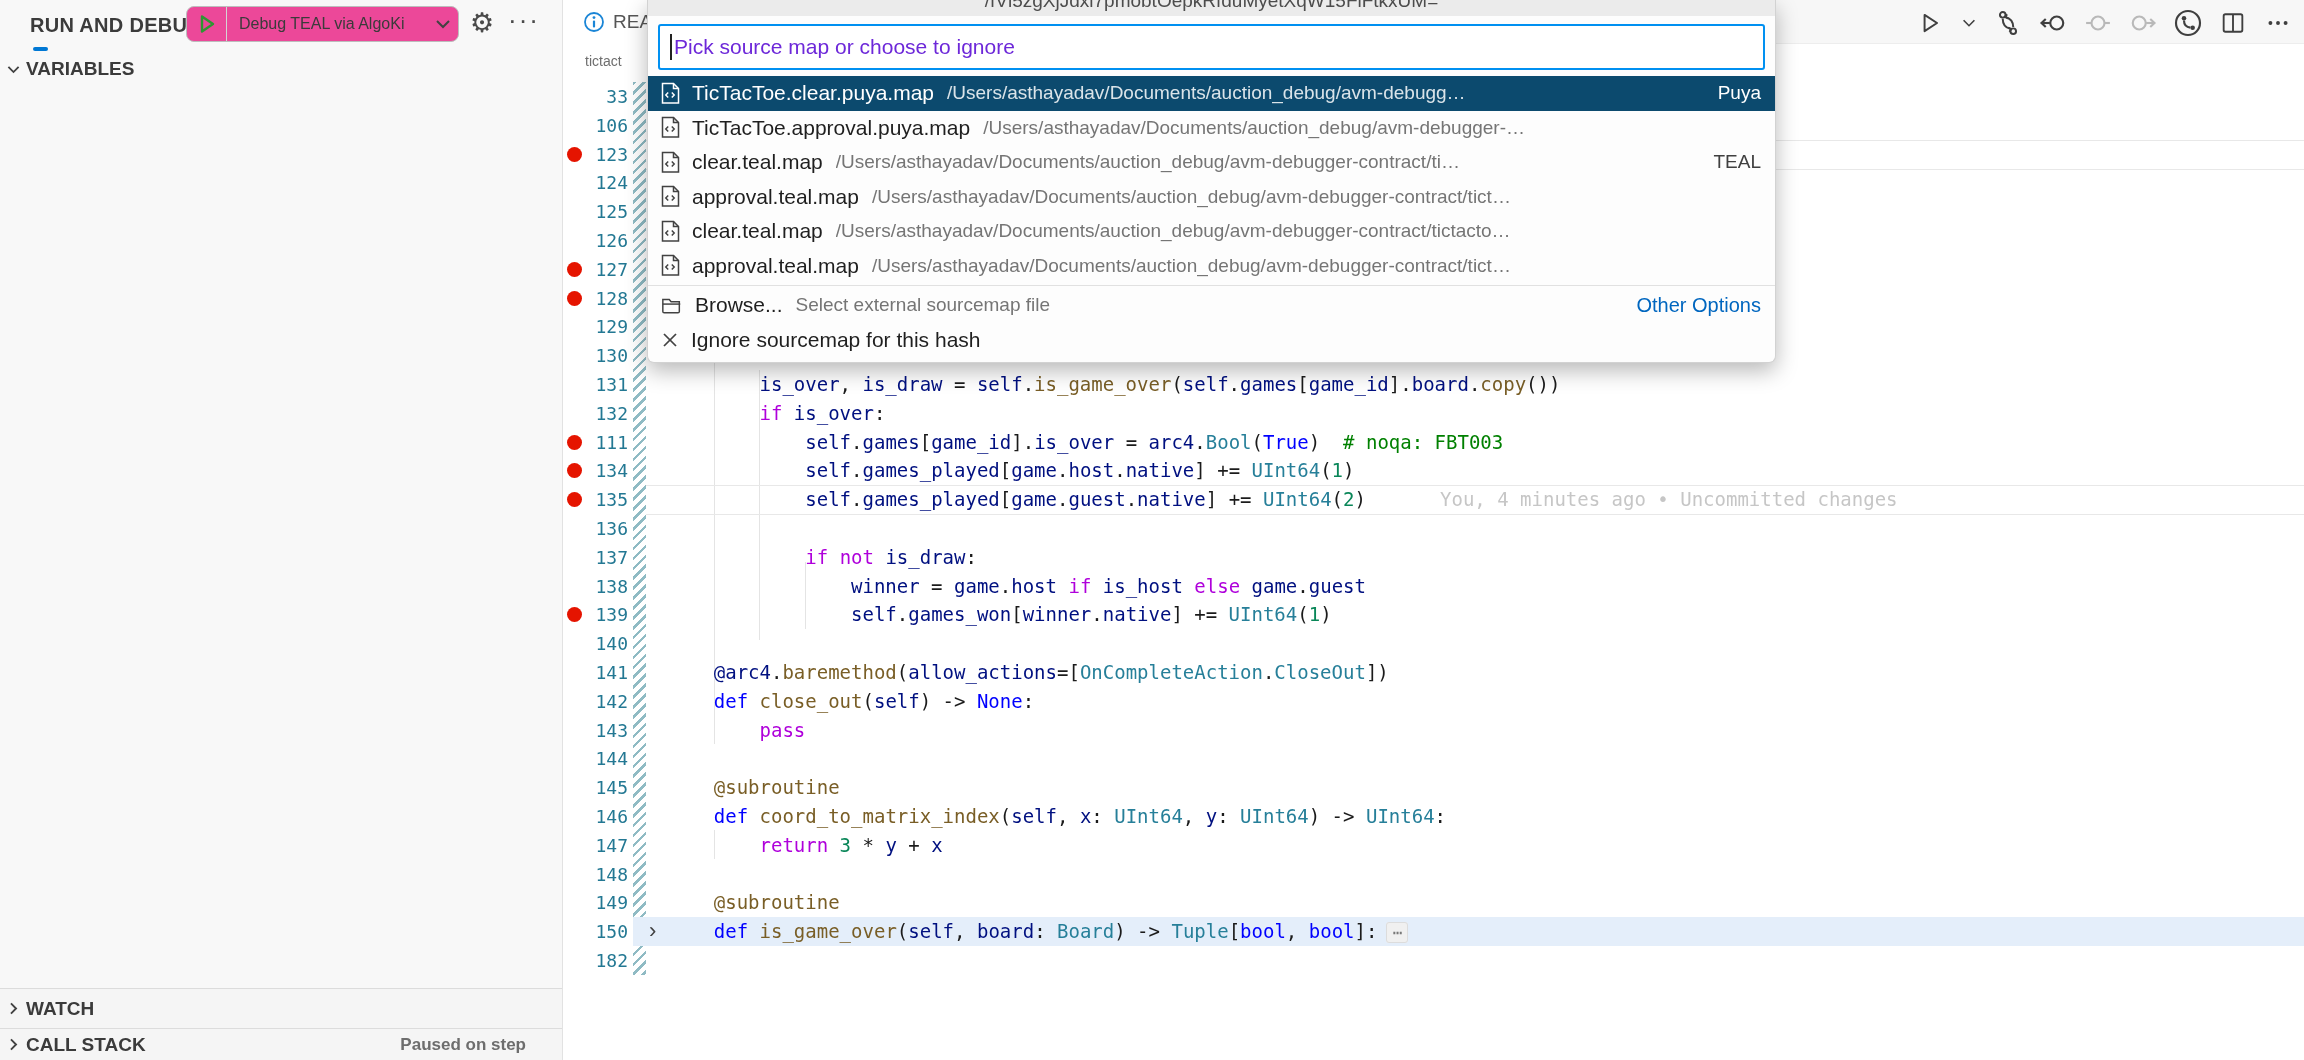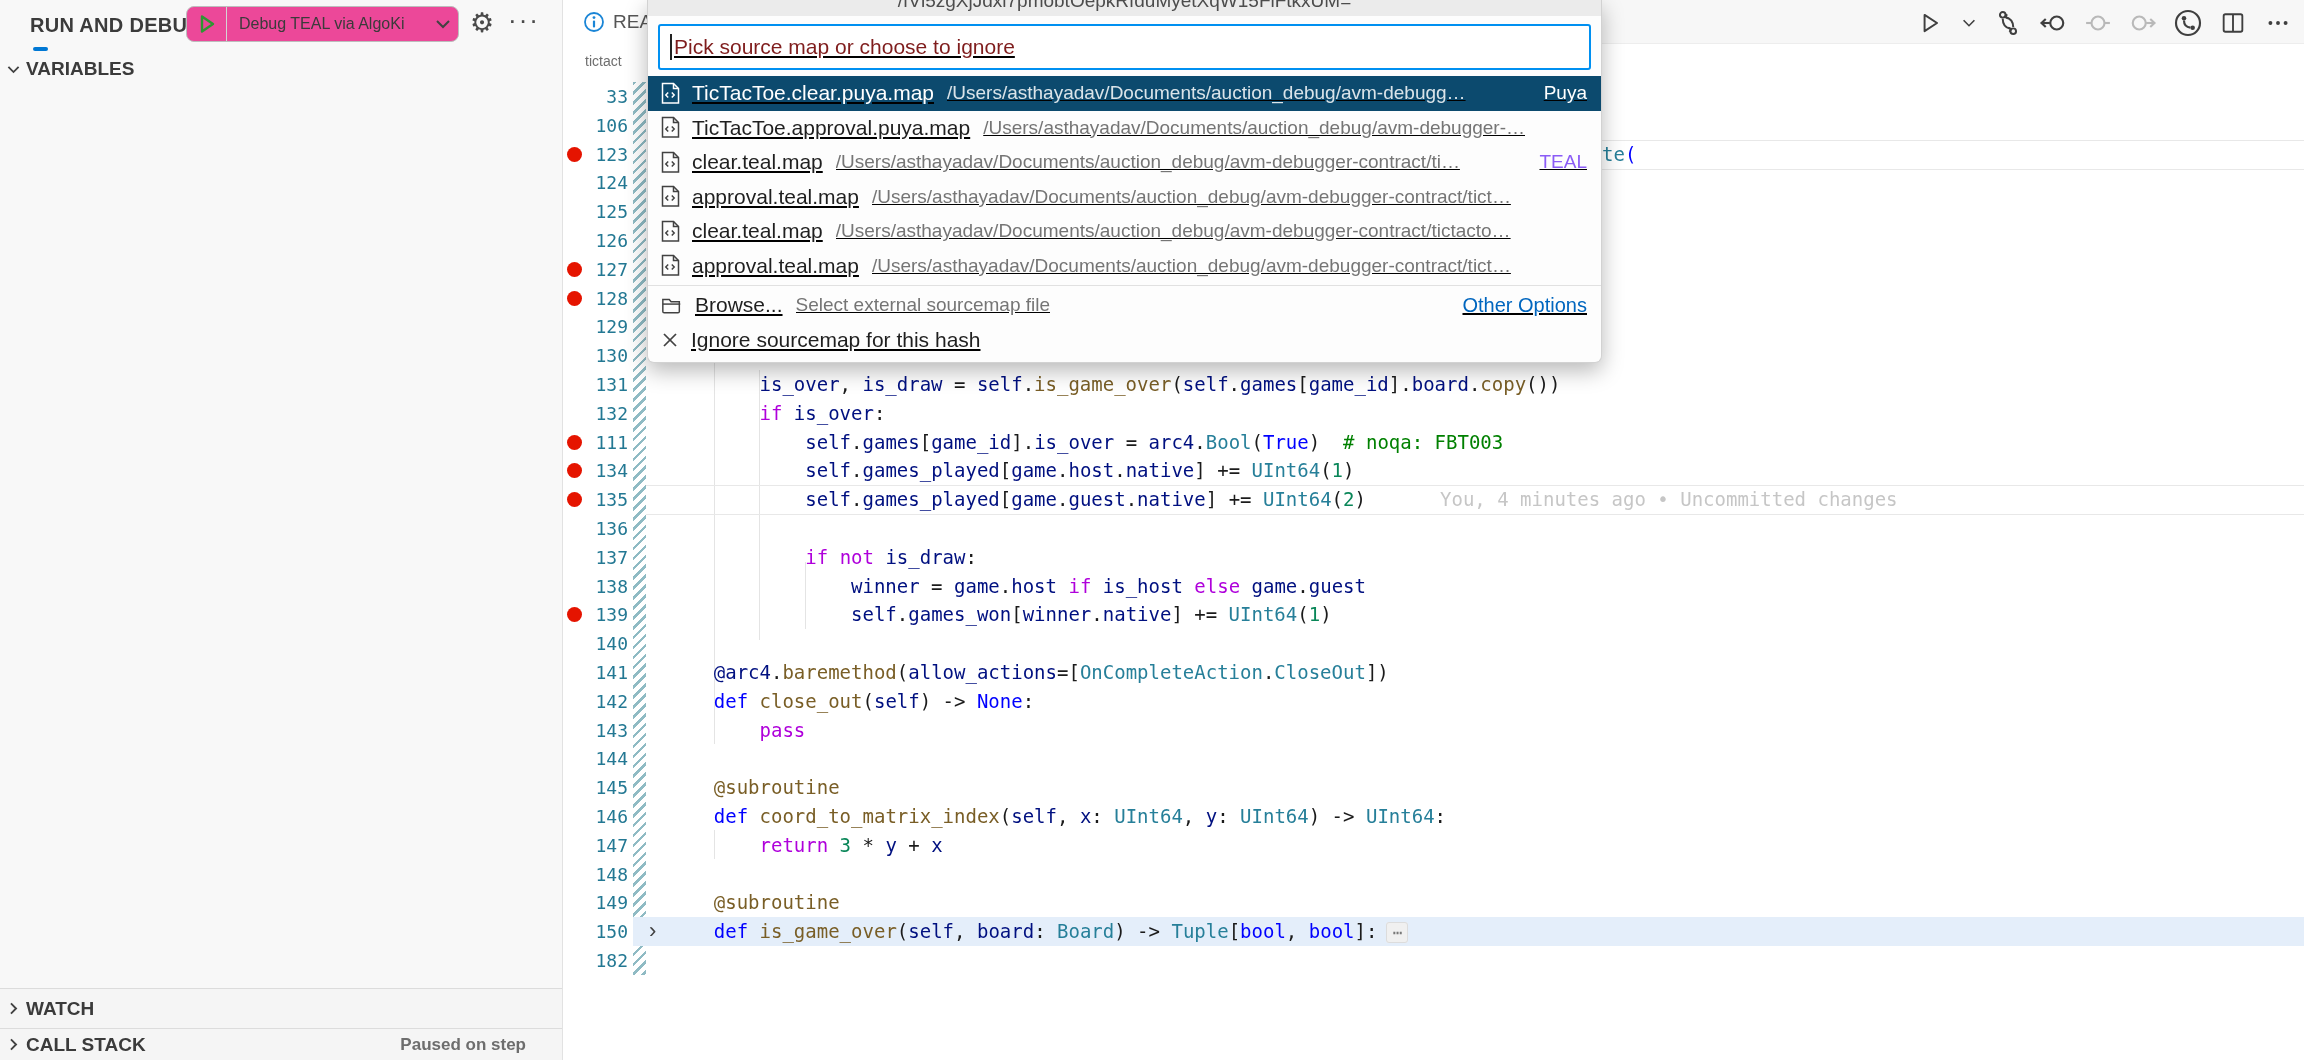--- a/index.html
+++ b/index.html
@@ -49,34 +49,34 @@
   .code-row .foldchev { position:absolute; left:86px; top:0; font-size:22px; line-height:27px; color:#424242; cursor:pointer; }
   .code-row .code { position:absolute; left:105px; top:0; white-space:pre; font:19px/29px "DejaVu Sans Mono",monospace; }
   .blame { position:absolute; left:877px; top:0; color:#c6c6c6; font:19px/29px "DejaVu Sans Mono",monospace; white-space:pre; }
   .tok-pl{color:#1b1b1b} .tok-kw{color:#af00db} .tok-bl{color:#0000ff}
   .tok-ty{color:#267f99} .tok-fn{color:#795e26} .tok-vr{color:#001080}
   .tok-nm{color:#098658} .tok-cm{color:#008000}
   .tok-gp{display:inline-block;width:934px}
   .tok-fold{color:#787878;background:#f0f0f0;border:1px solid #dcdcdc;border-radius:3px;margin-left:9px;padding:0 5px;font-size:16px}
 
   
-  #quickpick { position:absolute; left:647px; top:0; width:955px; background:#fdfdfd; z-index:100;
+  #quickpick { position:absolute; left:647px; top:0; width:1129px; background:#fdfdfd; z-index:100;
     border:1px solid #d2d2d2; border-top:none; border-radius:0 0 7px 7px;
-    box-shadow:0 8px 22px rgba(0,0,0,.28); padding-bottom:5px;text-decoration:underline; }
+    box-shadow:0 8px 22px rgba(0,0,0,.28); padding-bottom:5px; }
   .qp-title { height:16px; overflow:hidden; background:#ebebeb; text-align:center; }
   .qp-title span { position:relative; top:-10px; font-size:19px; color:#4c4c4c; white-space:nowrap; }
   .qp-input { position:relative; margin:8px 10px 6px 10px; height:46px; background:#ffffff;
     border:2px solid #0090f1; border-radius:3px; display:flex; align-items:center; cursor:text; }
   .qp-caret { width:2px; height:26px; background:#222; margin-left:10px; }
-  .qp-ph { margin-left:2px; font-size:21px; color:#7f1d1d; }
+  .qp-ph { margin-left:2px; font-size:21px; color:#6d28d9; }
   .qp-row { height:34.5px; display:flex; align-items:center; padding:0 14px 0 13px; cursor:pointer; }
   .qp-row .qp-ic { flex:0 0 auto; display:flex; align-items:center; color:#424242; }
   .qp-label { margin-left:12px; font-size:21px; color:#1f1f1f; white-space:nowrap; flex-shrink:0; }
   .qp-desc { margin-left:13px; font-size:19px; color:#757575; white-space:nowrap; overflow:hidden; }
-  .qp-badge { margin-left:auto; padding-left:16px; font-size:19px; color:#8b5cf6; white-space:nowrap; }
+  .qp-badge { margin-left:auto; padding-left:16px; font-size:19px; color:#404040; white-space:nowrap; }
   .qp-row.selected { background:#0c4a6e; }
   .qp-row.selected .qp-label { color:#ffffff; }
   .qp-row.selected .qp-desc { color:rgba(255,255,255,.85); }
   .qp-row.selected .qp-badge { color:#ffffff; }
   .qp-row.selected .qp-ic { color:#ffffff; }
   .qp-sep { border-top:1px solid #e1e1e1; margin:2px 0; }
   .qp-right-link { margin-left:auto; padding-left:16px; font-size:20px; color:#0066bf; white-space:nowrap; cursor:pointer; }
 </style>
 </head>
 <body>

